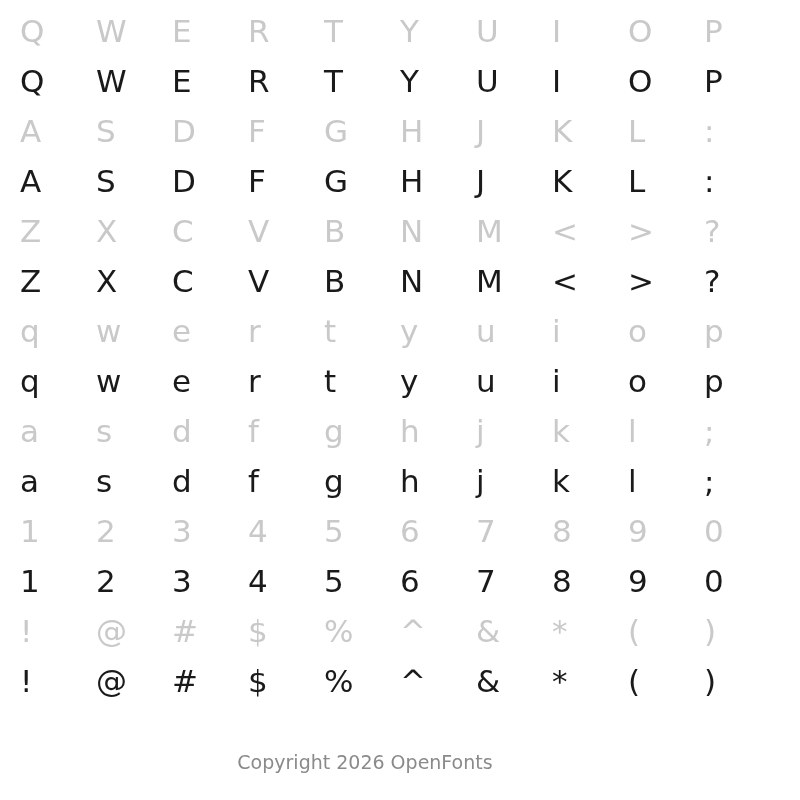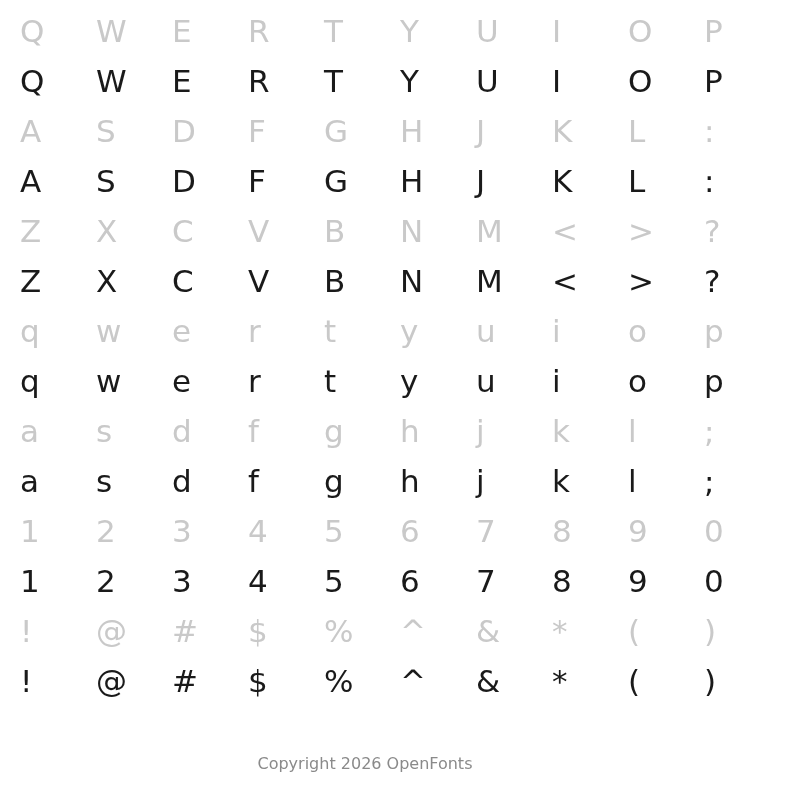--- a/index.html
+++ b/index.html
@@ -57,21 +57,21 @@
     color: #1a1a1a;
     font-size: 31px;
   }
   .copyright {
     position: absolute;
     left: 0;
     right: 0;
     bottom: 27px;
     text-align: center;
     color: #8a8a8a;
-    font-size: 16px;
+    font-size: 19px;
     font-family: "DejaVu Sans", sans-serif;
     padding-right: 70px;
   }
 </style>
 </head>
 <body>
 
 <div class="specimen">
   <div class="grid" id="glyph-grid">
       <div class="row row-light">

